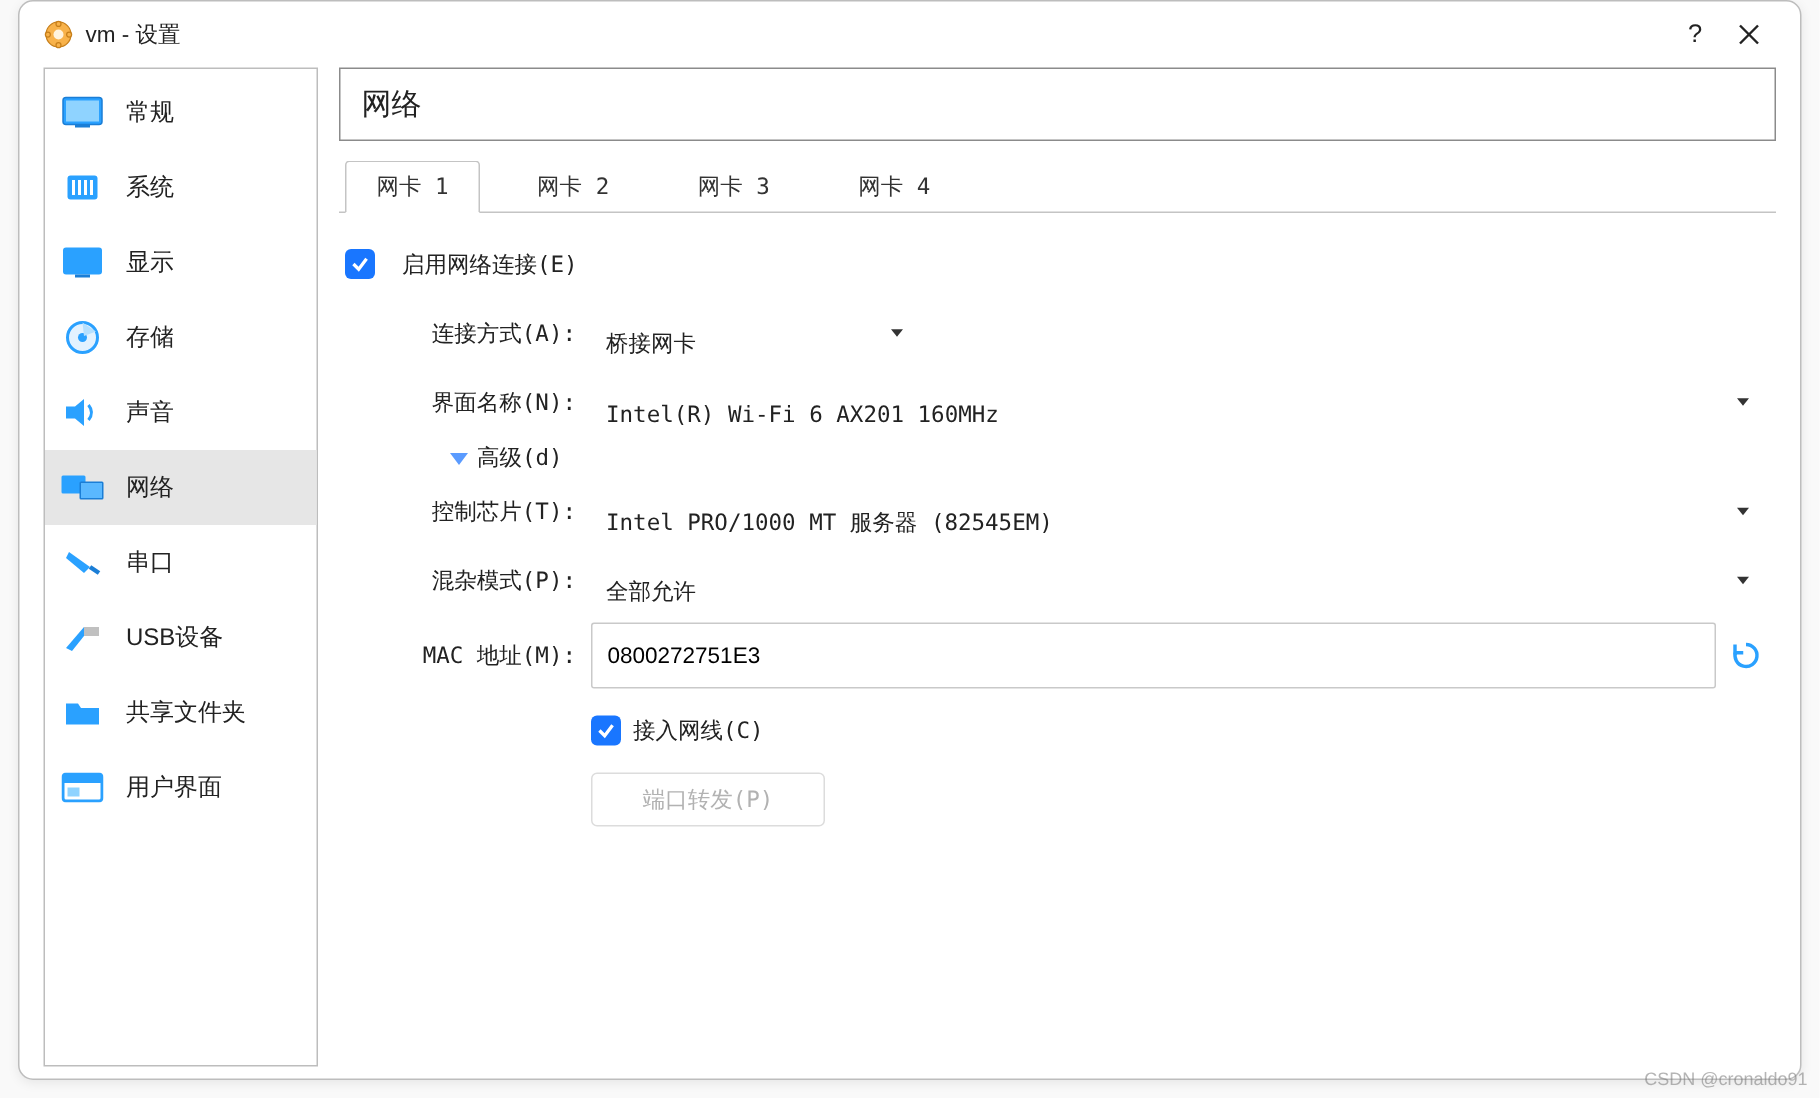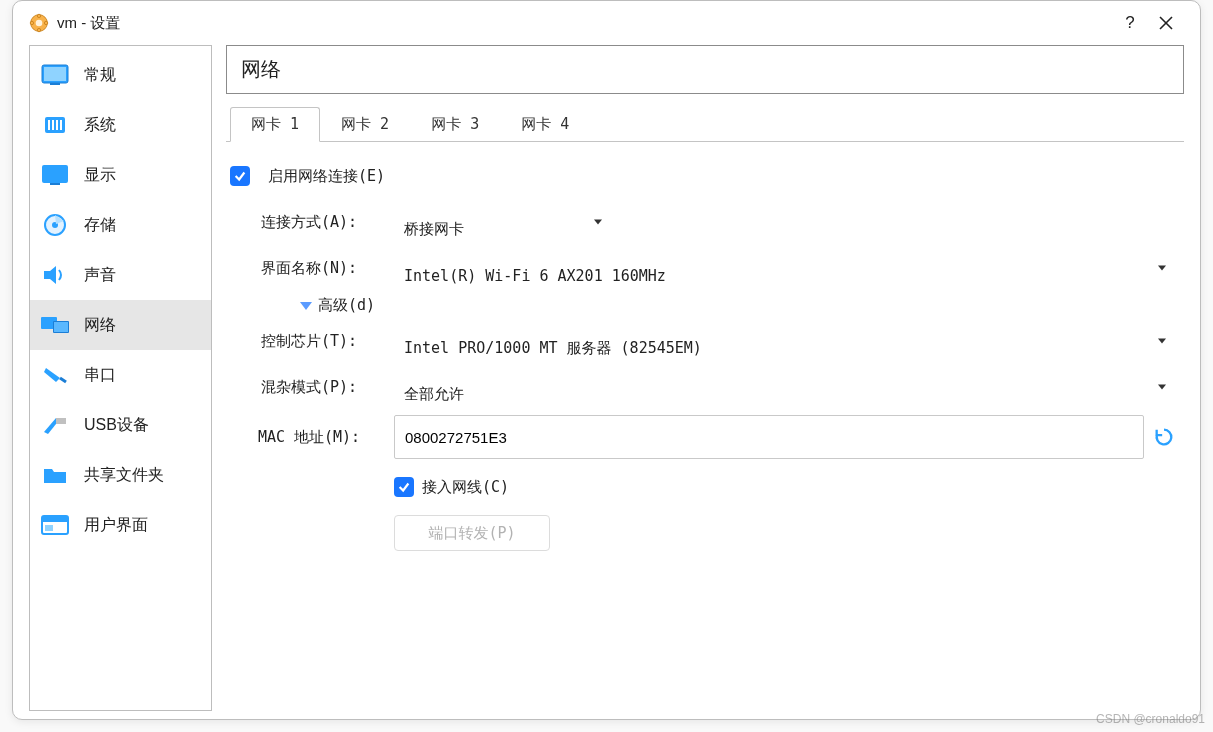--- a/index.html
+++ b/index.html
@@ -66,21 +66,21 @@
   .main { flex: 1; display: flex; flex-direction: column; min-width: 0; }
   .section-title-box {
     border: 1px solid #8b8b8b;
     padding: 10px 14px;
     margin-bottom: 12px;
   }
   .section-title { font-size: 20px; color: #222; }
   .tabbar {
     display: flex; align-items: flex-end;
     border-bottom: 1px solid #c4c4c4;
-    gap: 0;
+    gap: 17px;
     padding-left: 4px;
   }
   .tab {
     padding: 7px 20px;
     font-size: 15px;
     font-family: "SimSun", "Consolas", monospace;
     color: #333;
     cursor: pointer;
     position: relative;
     bottom: -1px;
@@ -98,21 +98,21 @@
     padding: 16px 8px 8px 8px;
     min-height: 0;
   }
   .row {
     display: flex; align-items: center;
     margin-bottom: 10px;
     min-height: 36px;
   }
   .label-col {
     width: 160px;
-    text-align: center;
+    text-align: right;
     padding-right: 10px;
     font-size: 15px;
     font-family: "SimSun", "Consolas", monospace;
     color: #222;
     flex-shrink: 0;
   }
   .field-col {
     flex: 1;
     display: flex; align-items: center;
     gap: 8px;

